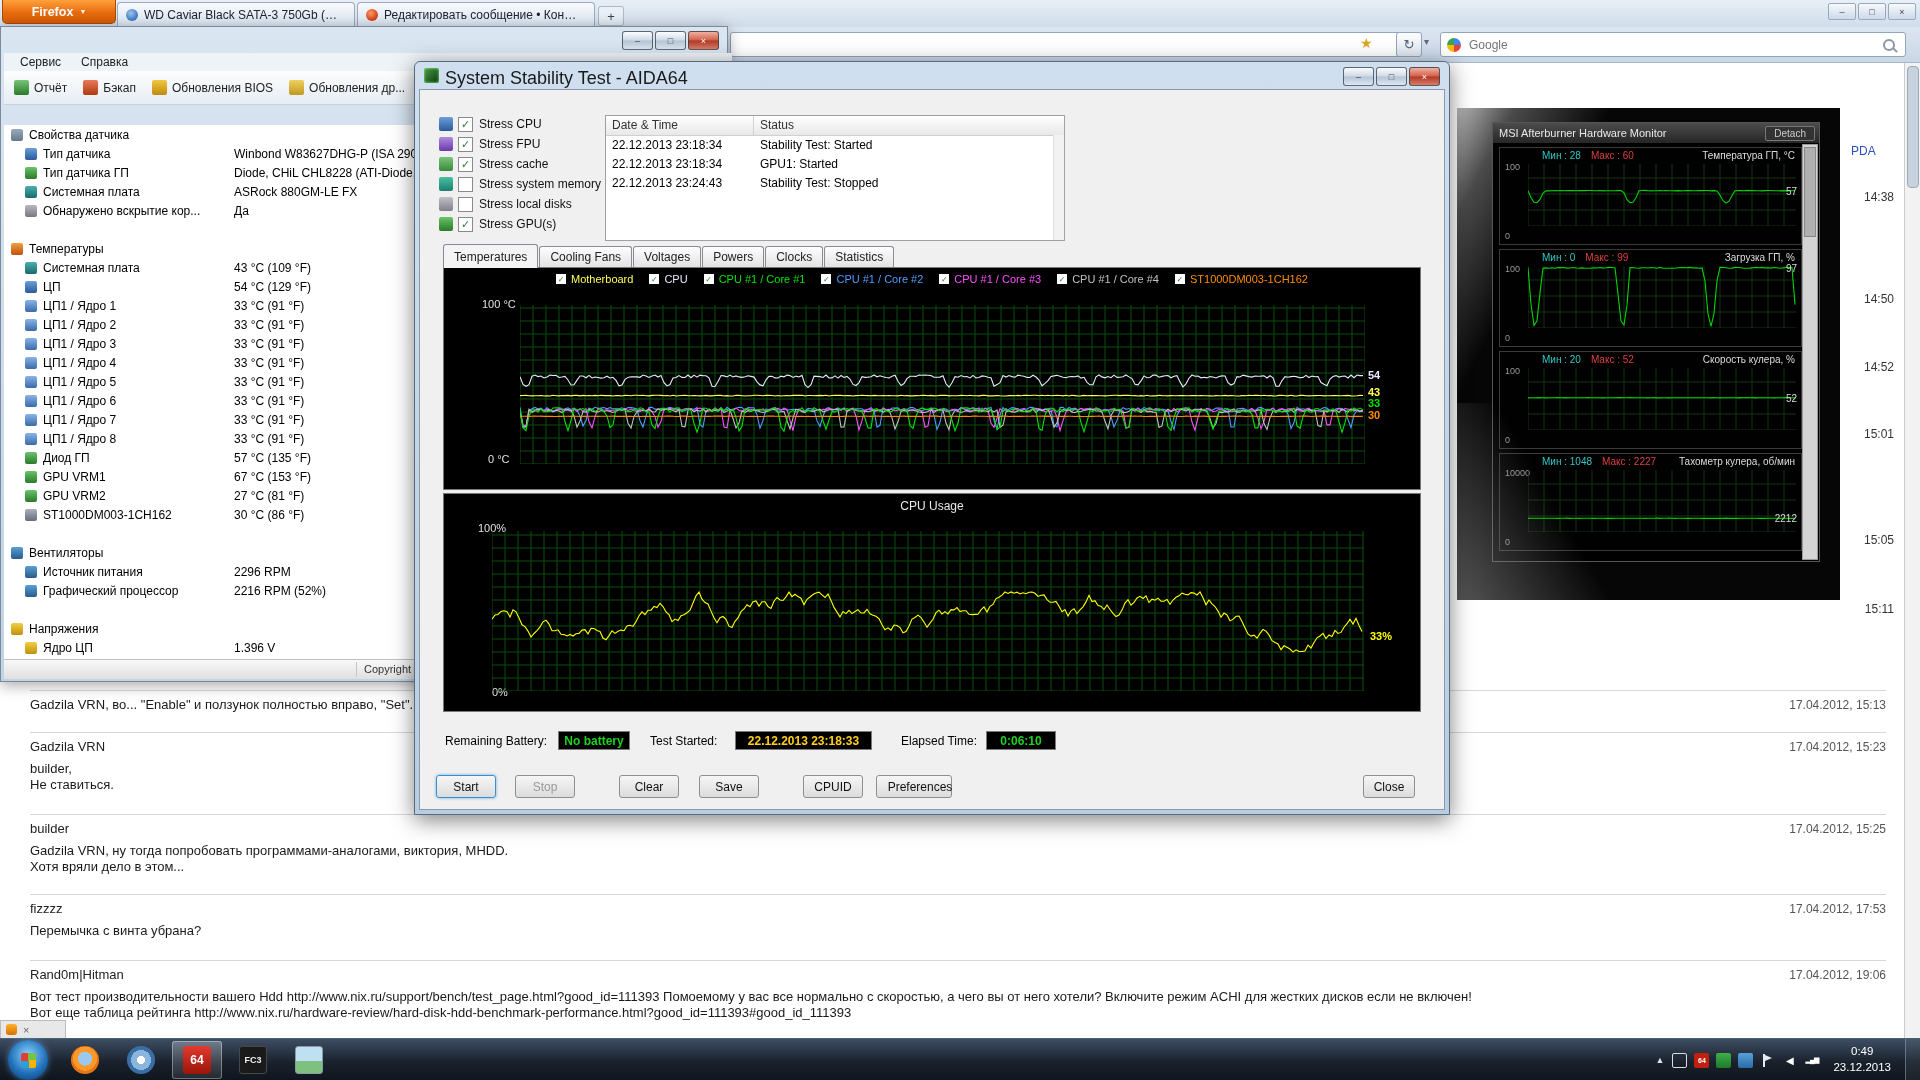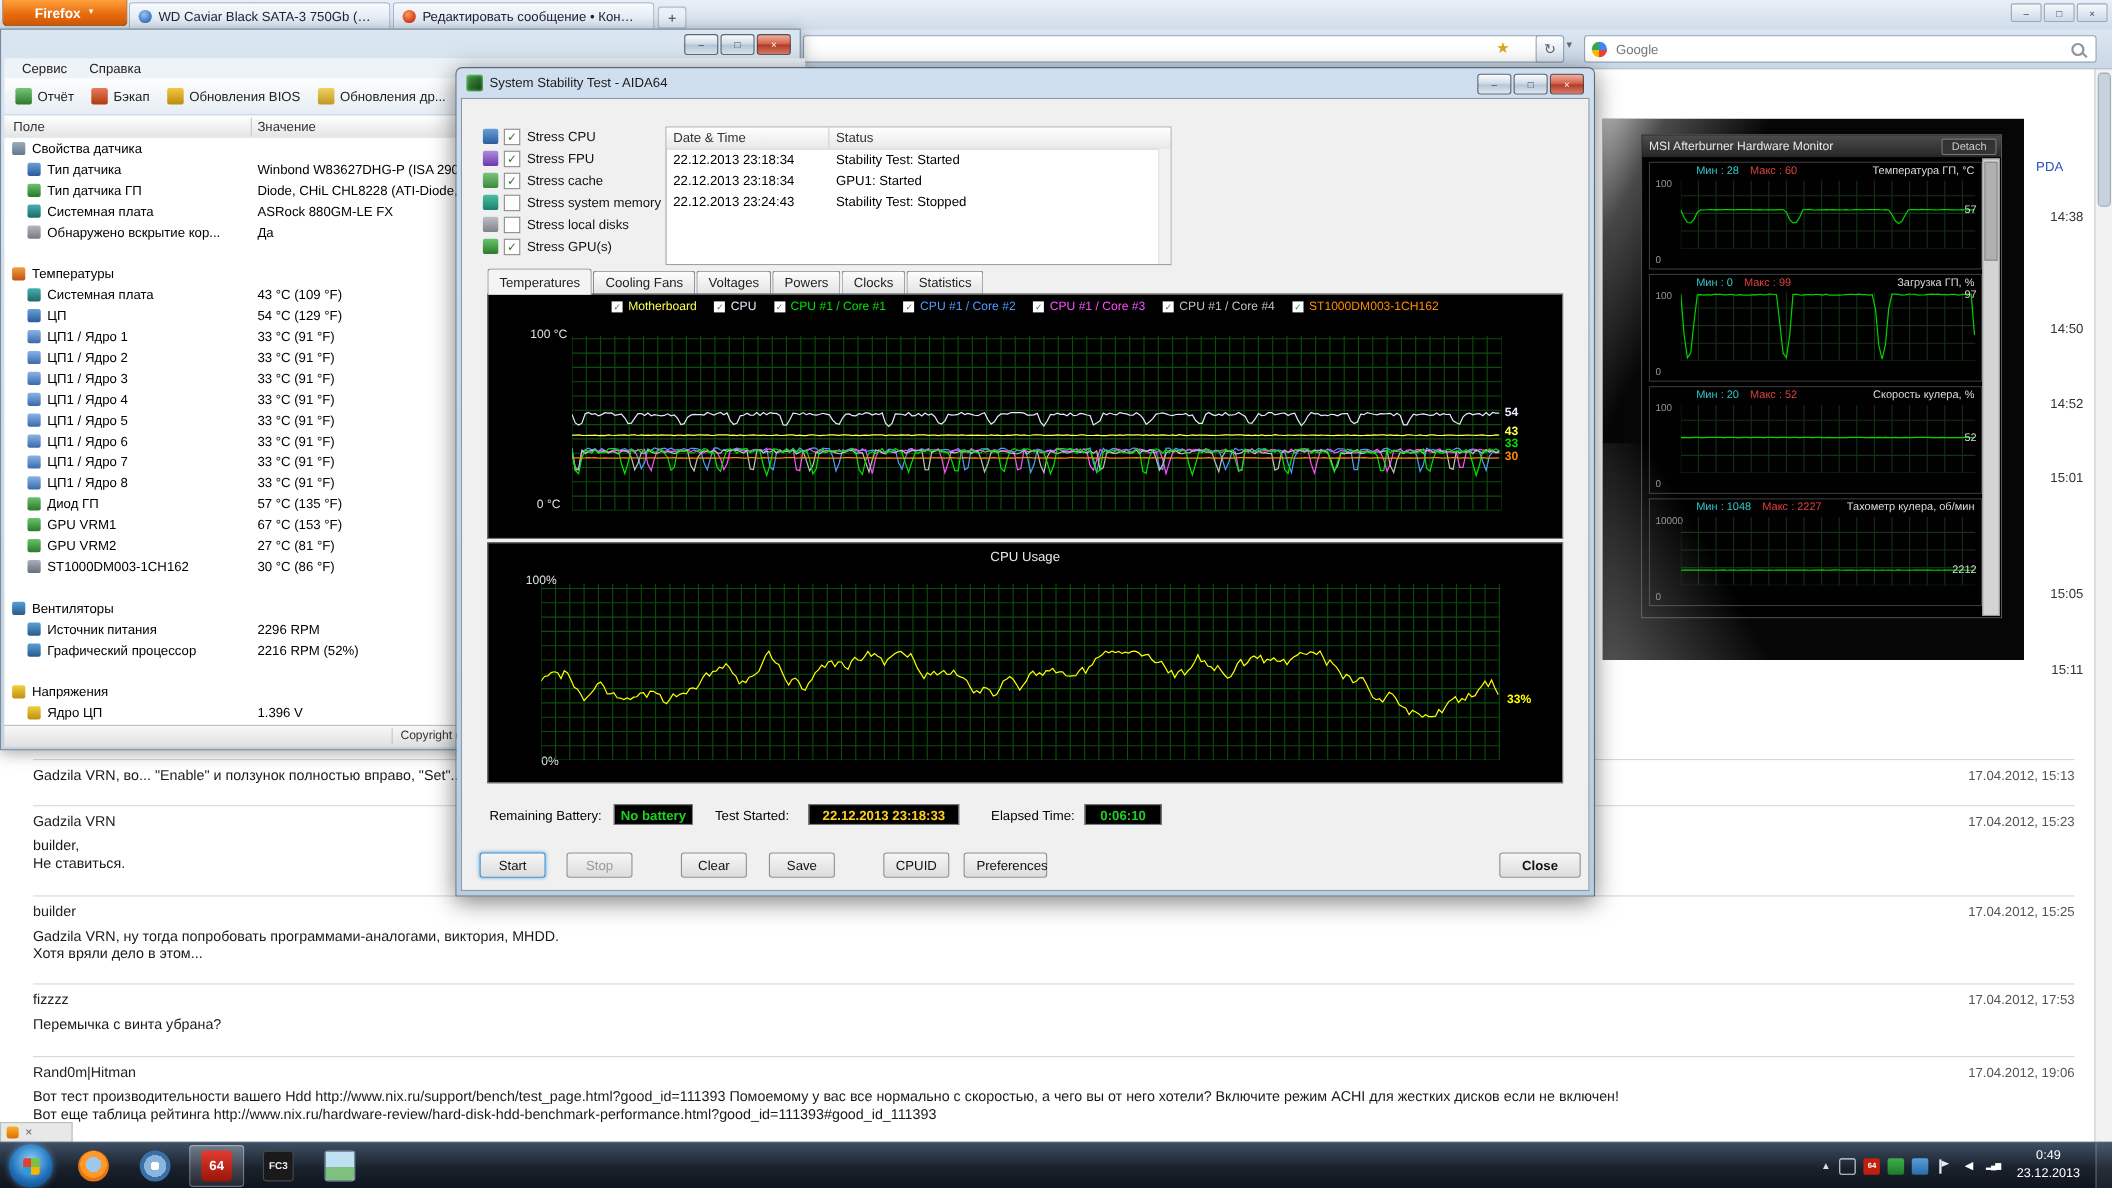--- a/index.html
+++ b/index.html
@@ -132,21 +132,21 @@
     background:linear-gradient(#f8f8f8,#e0e0e0);border-top:1px solid #c0c0c0;font-size:11px;color:#333;}
   .aida-status::before{content:"";position:absolute;left:352px;top:2px;bottom:2px;width:1px;background:#c4c4c4;}
   .cptext{position:absolute;left:360px;top:3px;}
   
   .sst{position:absolute;left:414px;top:61px;width:1034px;height:752px;z-index:20;
     background:linear-gradient(#cfdfef,#b6cde2);border:1px solid #5a6a7a;border-radius:6px 6px 0 0;
     box-shadow:0 5px 22px rgba(0,0,0,.5);}
   .sst-tb{position:absolute;left:0;top:0;right:0;height:27px;}
   .sst-ico{position:absolute;left:9px;top:6px;width:15px;height:15px;border-radius:2px;
     background:linear-gradient(135deg,#4a9a4a,#0a3a0a);box-shadow:inset 0 0 3px #8f8;}
-  .sst-title{position:absolute;left:30px;top:6px;font-size:12px;color:#1a1a1a;}
+  .sst-title{position:absolute;left:30px;top:6px;font-size:18px;color:#1a1a1a;}
   .sst-wc{position:absolute;right:9px;top:5px;display:flex;}
   .sst-bg{position:absolute;left:4px;top:27px;width:1024px;height:719px;background:#f0f0f0;border:1px solid #8a9aa8;}
   .stress{position:absolute;left:24px;top:52px;width:170px;}
   .sopt{height:20px;display:flex;align-items:center;font-size:12px;color:#111;}
   .oic{width:14px;height:14px;margin-right:5px;border-radius:2px;flex:none;display:inline-block;}
   .ic-cpu{background:linear-gradient(#6a9fd8,#2a5a9a);}
   .ic-fpu{background:linear-gradient(#b08ae0,#6a3aaa);}
   .ic-cache{background:linear-gradient(#7ac47a,#3a8a3a);}
   .ic-memory{background:linear-gradient(#4ac0a0,#1a8070);}
   .ic-disk{background:linear-gradient(#c0c0c8,#808088);}
@@ -474,25 +474,20 @@
       </span>
       <span class="titem">
         <span class="tico bios"></span>
         <span>Обновления BIOS</span>
       </span>
       <span class="titem">
         <span class="tico drv"></span>
         <span>Обновления др...</span>
       </span>
     </div>
-    <div class="aida-cols">
-      <span class="colf">Поле</span>
-      <span class="coldiv"></span>
-      <span class="colv">Значение</span>
-    </div>
     <div class="aida-list">
         <div class="arow sec">
           <span class="ric ic-sensor"></span>
           <span class="rlb">Свойства датчика</span>
         </div>
         <div class="arow itm">
           <span class="ric ic-chip"></span>
           <span class="rlb">Тип датчика</span>
           <span class="rvl">Winbond W83627DHG-P  (ISA 290h)</span>
         </div>
@@ -915,21 +910,21 @@
       <span class="blab l3">Elapsed Time:</span>
       <span class="blackbox bb3">0:06:10</span>
     </div>
     <div class="btnrow">
         <span class="btn7 def" style="left: 21px; width: 60px; text-align: right;">Start</span>
         <span class="btn7 dis" style="left: 100px; width: 60px;">Stop</span>
         <span class="btn7" style="left: 204px; width: 60px;">Clear</span>
         <span class="btn7" style="left: 284px; width: 60px;">Save</span>
         <span class="btn7" style="left: 388px; width: 60px;">CPUID</span>
         <span class="btn7" style="left: 461px; width: 76px; padding-left: 12px;">Preferences</span>
-        <span class="btn7" style="left: 948px; width: 74px; font-weight: bold;">Close</span>
+        <span class="btn7" style="left: 948px; width: 52px;">Close</span>
       </div>
   </div>
 
   <div class="taskbar">
     <div class="orb">
       <span class="flag"></span>
     </div>
     <div class="titems">
         <div class="tbtn">
           <span class="tic ic-firefox"></span>

